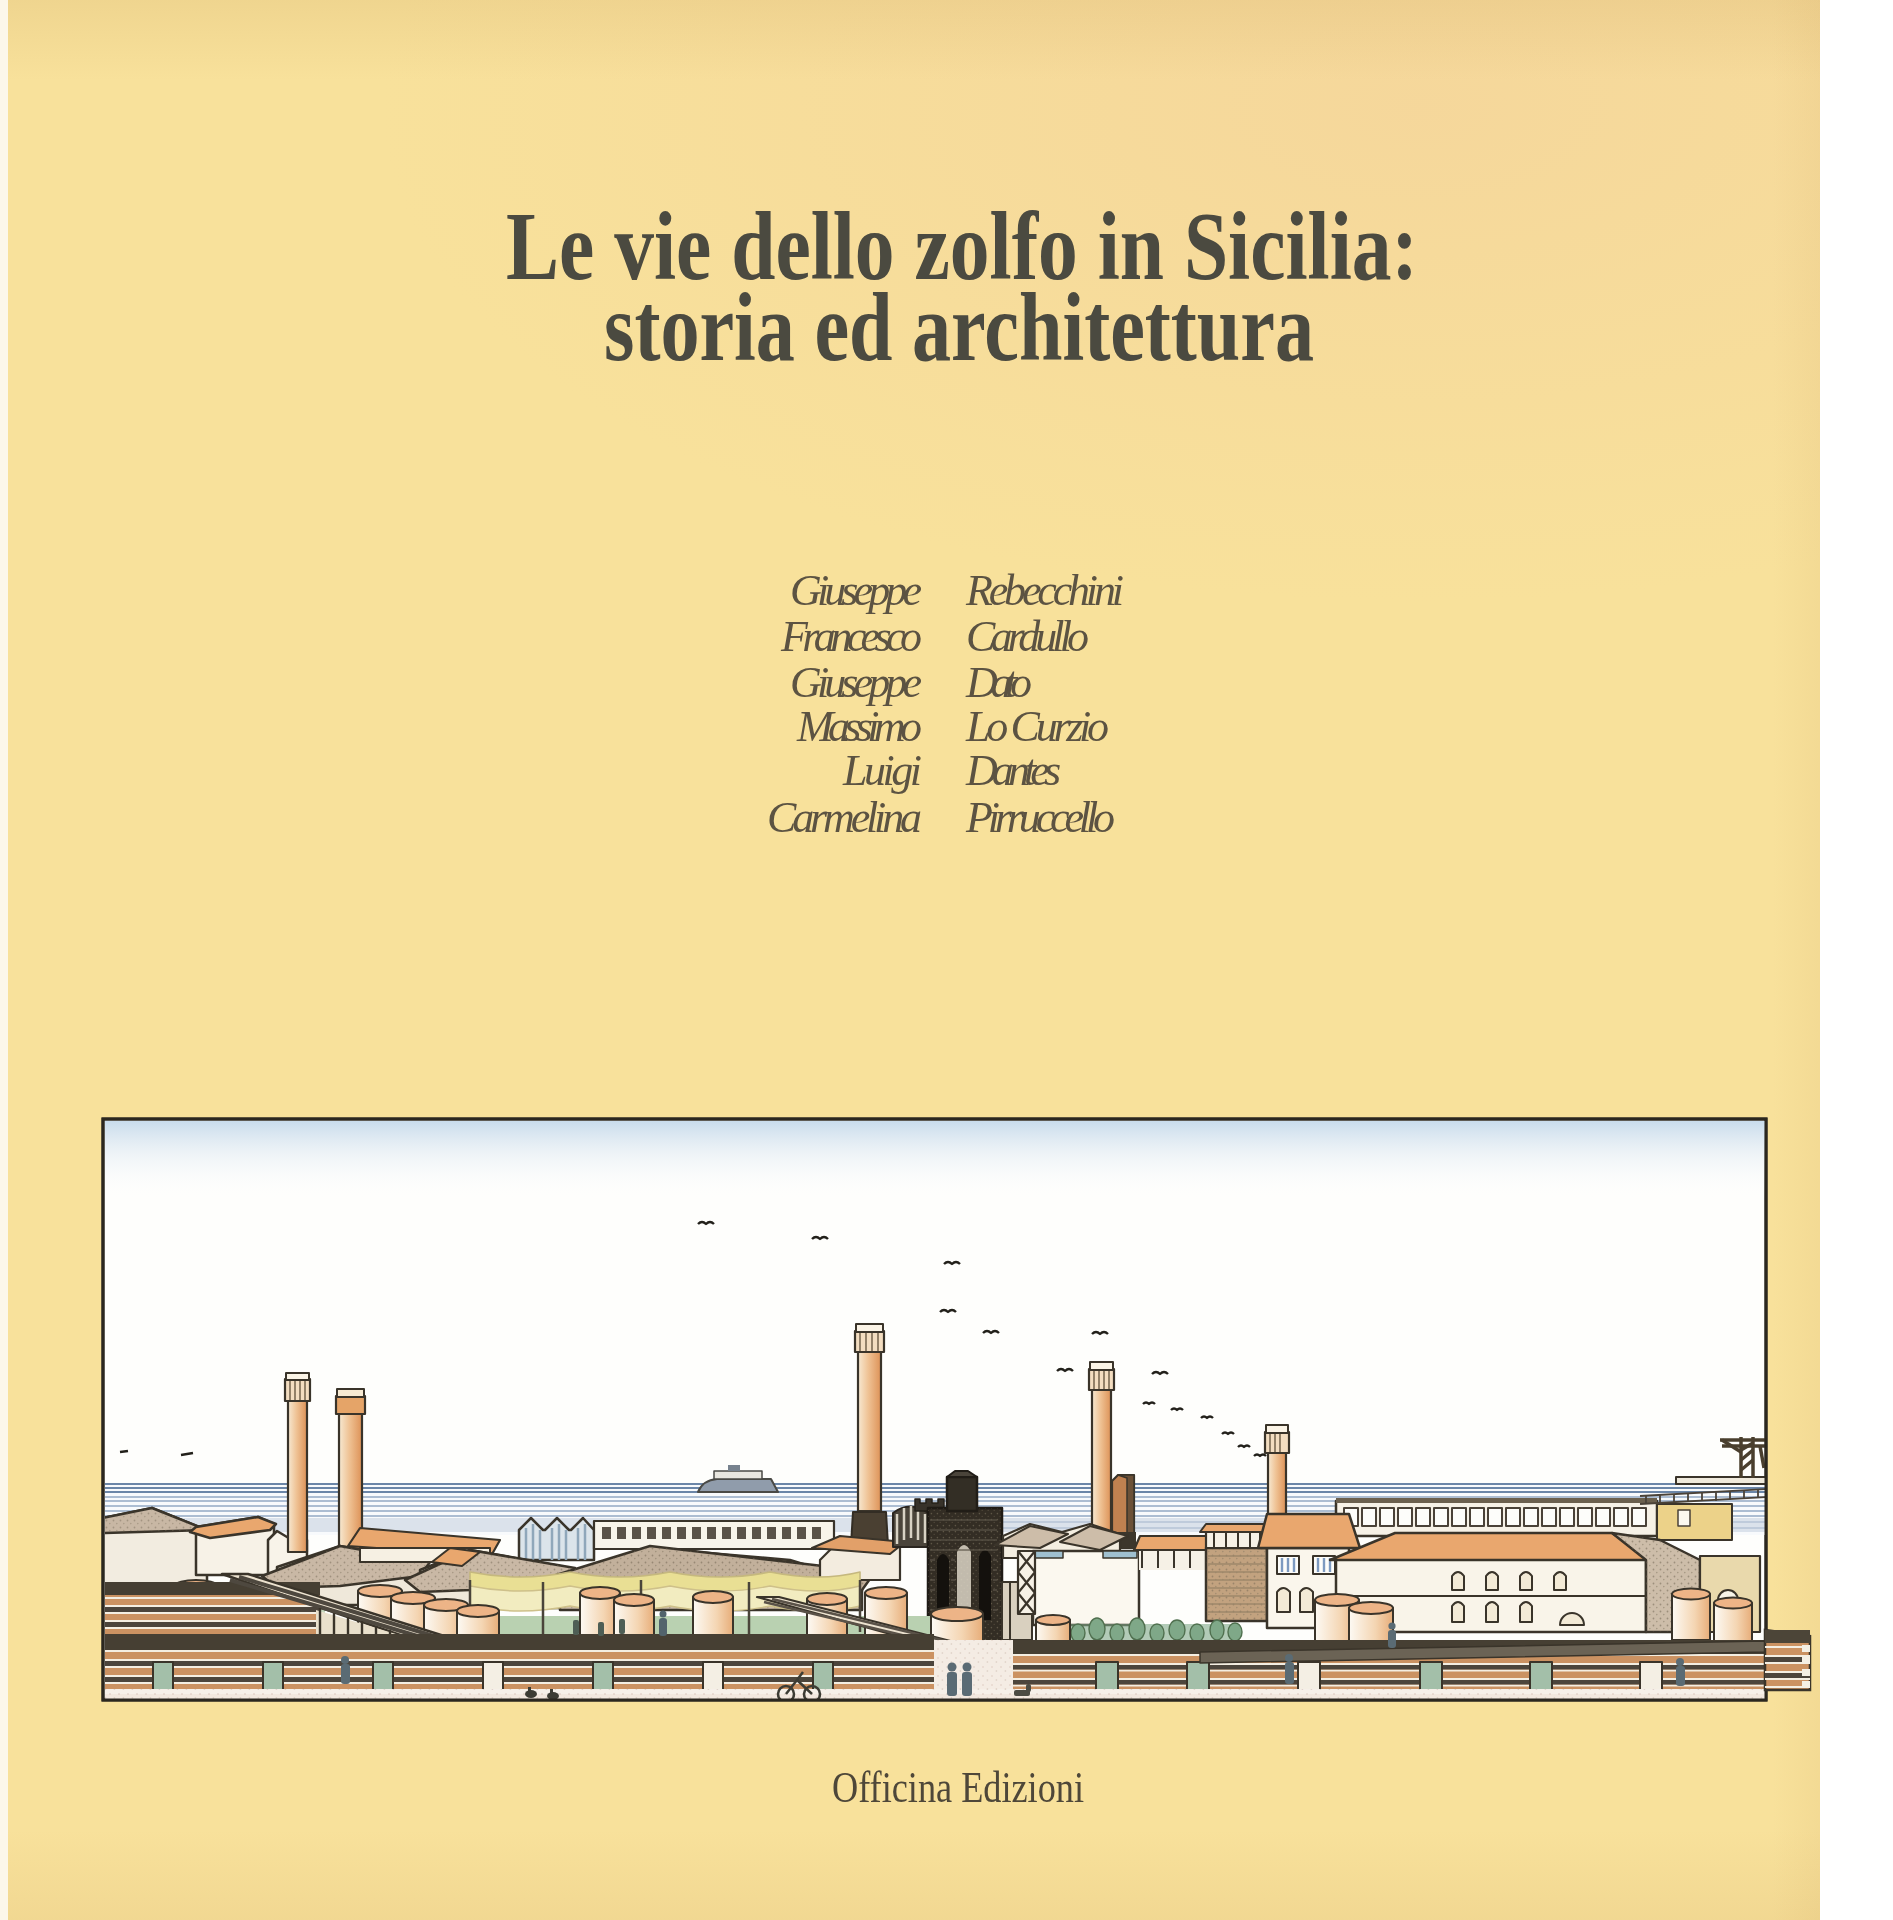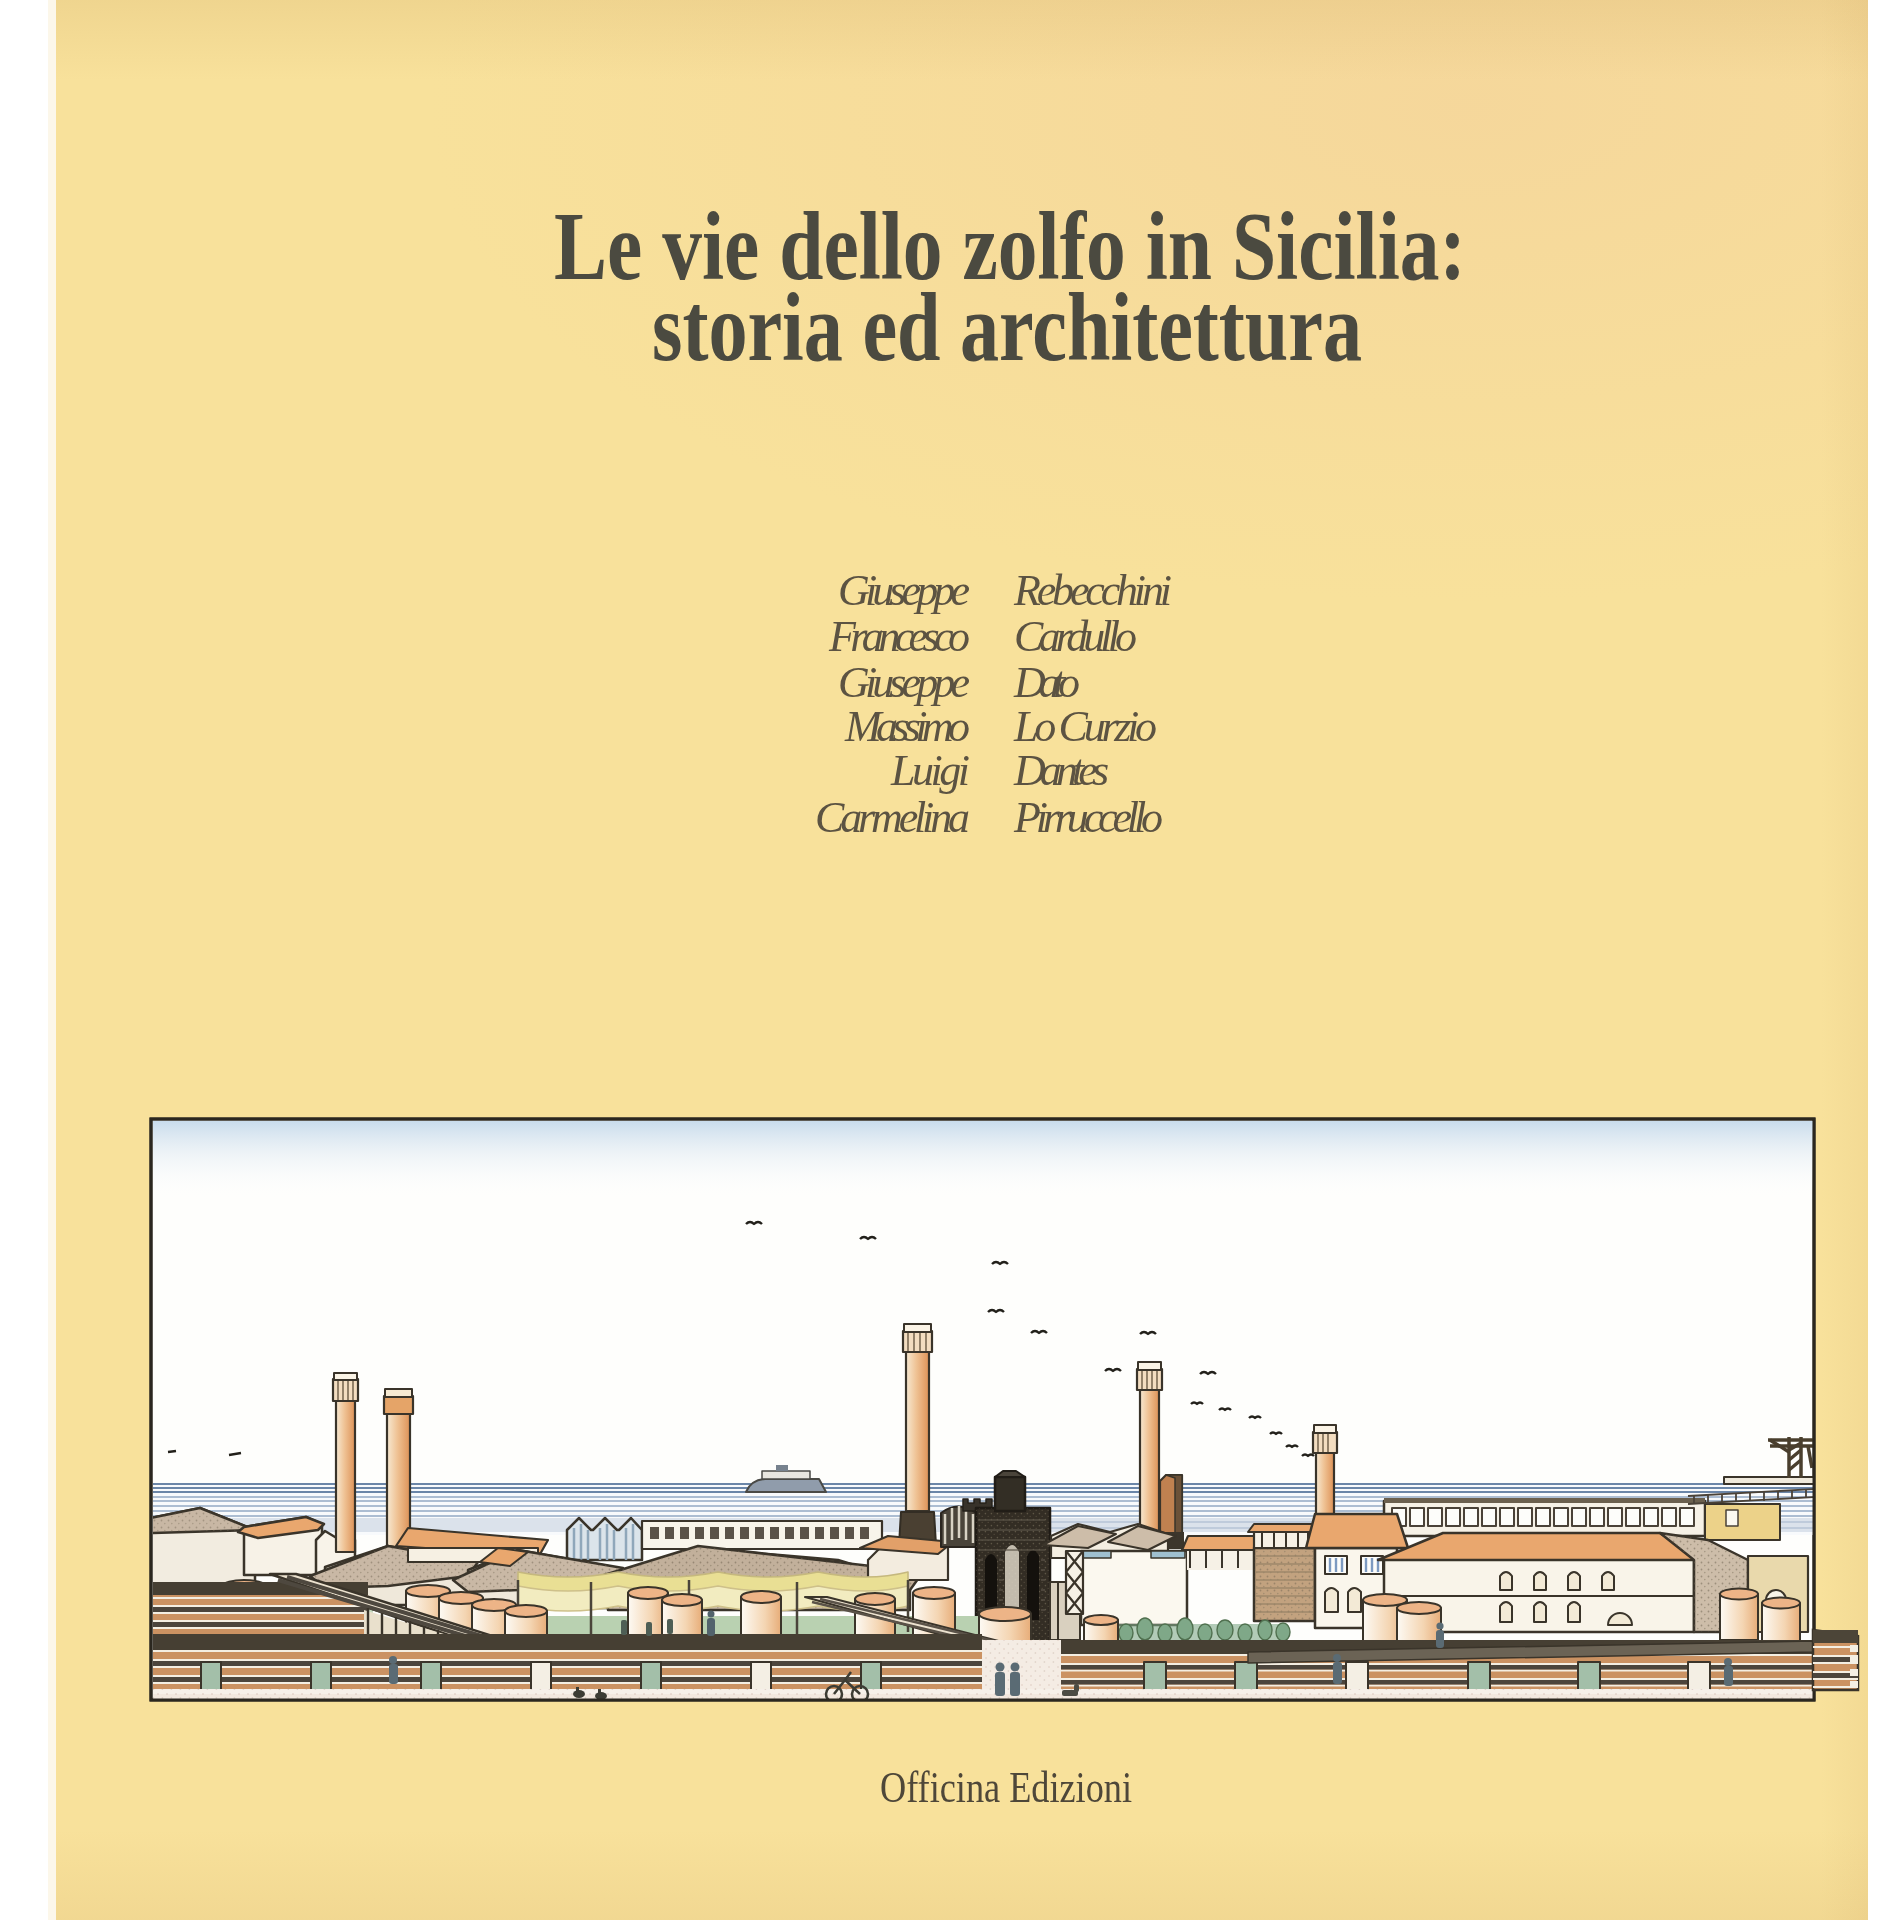--- a/index.html
+++ b/index.html
@@ -1,16 +1,16 @@
 <!DOCTYPE html>
 <html><head>
 <meta charset="utf-8">
 <style>
 html,body{margin:0;padding:0;background:#fff;}
-#cover{position:relative;width:1820px;height:1920px;overflow:hidden;font-family:"Liberation Serif",serif;margin-left:48px;}
+#cover{position:relative;width:1820px;height:1920px;overflow:hidden;font-family:"Liberation Serif",serif;}
 </style>
 </head>
 <body>
 <div id="cover">
 <svg width="1893" height="1920" viewBox="0 0 1893 1920" xmlns="http://www.w3.org/2000/svg">
 <defs>
 <linearGradient id="skywash" x1="0" y1="0" x2="0" y2="1">
 <stop offset="0" stop-color="#c3d8ea" stop-opacity="0.9"></stop>
 <stop offset="0.4" stop-color="#dbe7f1" stop-opacity="0.5"></stop>
 <stop offset="1" stop-color="#ffffff" stop-opacity="0"></stop>

